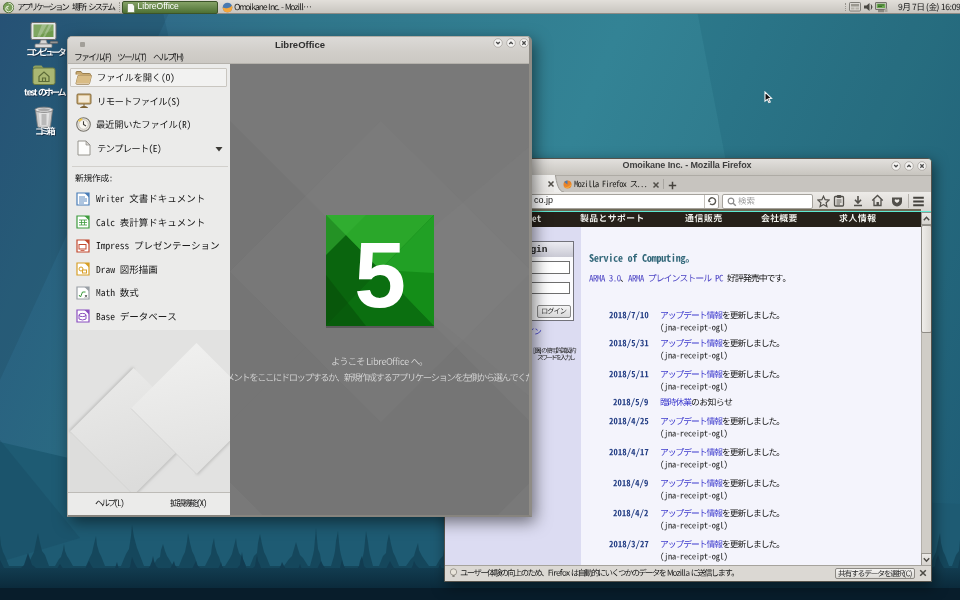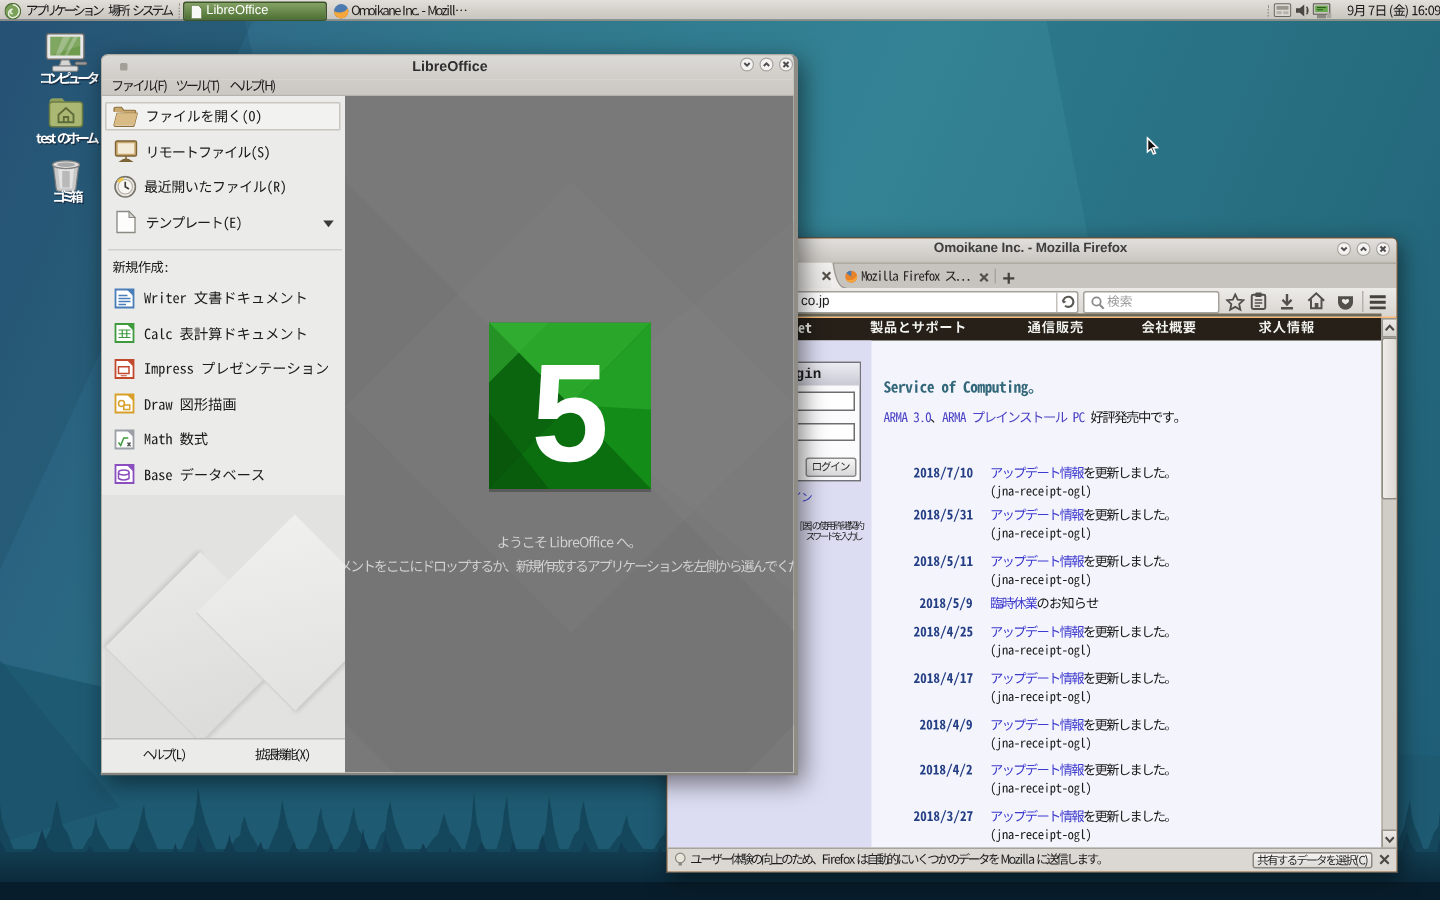--- a/index.html
+++ b/index.html
@@ -53,21 +53,21 @@
 <path d="M2.5 5 L4.5 21 q0.2 1.5 2 1.5 h9 q1.8 0 2 -1.5 L19.5 5 Z" fill="#c9c9c9" stroke="#7c7c7c" stroke-width="0.8"></path>
 <path d="M5.5 6 L7 20.5 h8 L16.5 6 Z" fill="#e9e9e9" opacity="0.75"></path>
 <rect x="8.5" y="9" width="5" height="11" fill="#b9b9b9"></rect>
 <ellipse cx="11" cy="4.8" rx="9" ry="2.6" fill="#dedede" stroke="#808080" stroke-width="0.9"></ellipse>
 <ellipse cx="11" cy="4.8" rx="6" ry="1.5" fill="#a8a8a8"></ellipse>
 </svg>
 <svg class="jt" style="left:35.2px;top:124.5px" width="20" height="12.2" viewBox="0 -9.5 20 12.2">
     <path fill="#1a3046" transform="translate(0.8,0.9)" d="M7.9 -7.8L7.2 -7.5C7.4 -7.2 7.7 -6.7 7.9 -6.3L8.7 -6.6C8.5 -6.9 8.2 -7.5 7.9 -7.8ZM1.1 -1.2L1.1 0.1C1.4 0 1.9 0 2.2 0L6.4 0L6.3 0.5L7.6 0.5C7.6 0.2 7.6 -0.3 7.6 -0.6L7.6 -5.2C7.6 -5.5 7.6 -5.9 7.6 -6.1C7.5 -6.1 7.1 -6 6.8 -6L6.8 -6L7.4 -6.3C7.3 -6.6 6.9 -7.2 6.7 -7.5L6 -7.2C6.2 -6.9 6.5 -6.4 6.7 -6L2.3 -6C2 -6 1.5 -6.1 1.2 -6.1L1.2 -4.9C1.4 -4.9 1.9 -4.9 2.3 -4.9L6.4 -4.9L6.4 -1.2L2.2 -1.2C1.8 -1.2 1.4 -1.2 1.1 -1.2ZM8.4 -7L8 -6C9.2 -5.8 11.8 -5.2 12.8 -4.9L13.3 -6C12.2 -6.4 9.6 -6.9 8.4 -7ZM8 -4.6L7.6 -3.5C8.9 -3.3 11.2 -2.8 12.3 -2.4L12.7 -3.5C11.6 -3.9 9.3 -4.4 8 -4.6ZM7.5 -2.1L7.1 -0.9C8.5 -0.7 11.4 -0.1 12.6 0.4L13.1 -0.7C11.8 -1.2 9.1 -1.8 7.5 -2.1ZM17.2 -2.4L18.9 -2.4L18.9 -1.8L17.2 -1.8ZM17.2 -3.2L17.2 -3.8L18.9 -3.8L18.9 -3.2ZM17.2 -1L18.9 -1L18.9 -0.4L17.2 -0.4ZM16.1 -4.7L16.1 0.8L17.2 0.8L17.2 0.4L18.9 0.4L18.9 0.7L20 0.7L20 -4.7ZM16.9 -7.7C16.7 -7.1 16.4 -6.5 16 -6.1L16 -6.9L14.1 -6.9C14.1 -7.1 14.2 -7.3 14.3 -7.5L13.3 -7.7C13 -6.8 12.5 -5.9 11.9 -5.4C12.1 -5.2 12.6 -5 12.8 -4.8C13.1 -5.1 13.3 -5.5 13.6 -6L13.7 -6C13.8 -5.7 14 -5.3 14.1 -5L13.6 -5L13.6 -4.2L12.2 -4.2L12.2 -3.2L13.4 -3.2C13.1 -2.3 12.4 -1.5 11.8 -1C12.1 -0.8 12.4 -0.4 12.5 -0.1C12.9 -0.5 13.3 -1.1 13.6 -1.6L13.6 0.8L14.7 0.8L14.7 -1.8C15 -1.5 15.2 -1.1 15.4 -0.9L16.1 -1.7C15.9 -1.9 15.1 -2.7 14.7 -3L14.7 -3.2L15.9 -3.2L15.9 -4.2L14.7 -4.2L14.7 -5L14.5 -5L15.1 -5.3C15 -5.5 14.9 -5.7 14.8 -6L16 -6C15.8 -5.8 15.7 -5.6 15.5 -5.5C15.8 -5.3 16.2 -5 16.4 -4.9C16.7 -5.2 17 -5.5 17.2 -5.9L17.6 -5.9C17.8 -5.6 18.1 -5.1 18.2 -4.9L19.2 -5.2C19.1 -5.4 18.9 -5.7 18.7 -5.9L20.3 -5.9L20.3 -6.8L17.7 -6.8C17.8 -7 17.9 -7.2 18 -7.5Z"></path>
     <path fill="#ffffff" d="M7.9 -7.8L7.2 -7.5C7.4 -7.2 7.7 -6.7 7.9 -6.3L8.7 -6.6C8.5 -6.9 8.2 -7.5 7.9 -7.8ZM1.1 -1.2L1.1 0.1C1.4 0 1.9 0 2.2 0L6.4 0L6.3 0.5L7.6 0.5C7.6 0.2 7.6 -0.3 7.6 -0.6L7.6 -5.2C7.6 -5.5 7.6 -5.9 7.6 -6.1C7.5 -6.1 7.1 -6 6.8 -6L6.8 -6L7.4 -6.3C7.3 -6.6 6.9 -7.2 6.7 -7.5L6 -7.2C6.2 -6.9 6.5 -6.4 6.7 -6L2.3 -6C2 -6 1.5 -6.1 1.2 -6.1L1.2 -4.9C1.4 -4.9 1.9 -4.9 2.3 -4.9L6.4 -4.9L6.4 -1.2L2.2 -1.2C1.8 -1.2 1.4 -1.2 1.1 -1.2ZM8.4 -7L8 -6C9.2 -5.8 11.8 -5.2 12.8 -4.9L13.3 -6C12.2 -6.4 9.6 -6.9 8.4 -7ZM8 -4.6L7.6 -3.5C8.9 -3.3 11.2 -2.8 12.3 -2.4L12.7 -3.5C11.6 -3.9 9.3 -4.4 8 -4.6ZM7.5 -2.1L7.1 -0.9C8.5 -0.7 11.4 -0.1 12.6 0.4L13.1 -0.7C11.8 -1.2 9.1 -1.8 7.5 -2.1ZM17.2 -2.4L18.9 -2.4L18.9 -1.8L17.2 -1.8ZM17.2 -3.2L17.2 -3.8L18.9 -3.8L18.9 -3.2ZM17.2 -1L18.9 -1L18.9 -0.4L17.2 -0.4ZM16.1 -4.7L16.1 0.8L17.2 0.8L17.2 0.4L18.9 0.4L18.9 0.7L20 0.7L20 -4.7ZM16.9 -7.7C16.7 -7.1 16.4 -6.5 16 -6.1L16 -6.9L14.1 -6.9C14.1 -7.1 14.2 -7.3 14.3 -7.5L13.3 -7.7C13 -6.8 12.5 -5.9 11.9 -5.4C12.1 -5.2 12.6 -5 12.8 -4.8C13.1 -5.1 13.3 -5.5 13.6 -6L13.7 -6C13.8 -5.7 14 -5.3 14.1 -5L13.6 -5L13.6 -4.2L12.2 -4.2L12.2 -3.2L13.4 -3.2C13.1 -2.3 12.4 -1.5 11.8 -1C12.1 -0.8 12.4 -0.4 12.5 -0.1C12.9 -0.5 13.3 -1.1 13.6 -1.6L13.6 0.8L14.7 0.8L14.7 -1.8C15 -1.5 15.2 -1.1 15.4 -0.9L16.1 -1.7C15.9 -1.9 15.1 -2.7 14.7 -3L14.7 -3.2L15.9 -3.2L15.9 -4.2L14.7 -4.2L14.7 -5L14.5 -5L15.1 -5.3C15 -5.5 14.9 -5.7 14.8 -6L16 -6C15.8 -5.8 15.7 -5.6 15.5 -5.5C15.8 -5.3 16.2 -5 16.4 -4.9C16.7 -5.2 17 -5.5 17.2 -5.9L17.6 -5.9C17.8 -5.6 18.1 -5.1 18.2 -4.9L19.2 -5.2C19.1 -5.4 18.9 -5.7 18.7 -5.9L20.3 -5.9L20.3 -6.8L17.7 -6.8C17.8 -7 17.9 -7.2 18 -7.5Z"></path>
   </svg>
-<div style="position:absolute;left:444px;top:157.5px;width:487.6px;height:424px;background:#fdba74;border:1px solid #56534c;border-radius:4px 4px 0 0;box-shadow:2px 4px 14px rgba(0,0,0,.5);overflow:hidden">
+<div style="position:absolute;left:444px;top:157.5px;width:487.6px;height:424px;background:#5eead4;border:1px solid #56534c;border-radius:4px 4px 0 0;box-shadow:2px 4px 14px rgba(0,0,0,.5);overflow:hidden">
 <div style="position:absolute;left:0px;top:0.0px;width:485.5px;height:17px;background:linear-gradient(#e2e0dd,#c8c5bf);border-bottom:1px solid #a9a6a0;"></div>
 <div style="position:absolute;font-family:&quot;Liberation Sans&quot;,sans-serif;font-size:9px;font-weight:bold;color:#3e3e3e;white-space:pre;line-height:9px;letter-spacing:-0.1px;left:242px;top:2.5px;transform:translateX(-50%);">Omoikane Inc. - Mozilla Firefox</div>
 <svg style="position:absolute;left:446.3px;top:2.5px;" width="10" height="10">
       <circle cx="5" cy="5" r="4.3" fill="#f4f3f1" stroke="#a8a5a0" stroke-width="0.8"></circle>
       <path d="M3.2 4 L5 5.8 L6.8 4" stroke="#4c4c4c" stroke-width="1.3" fill="none"></path>
     </svg>
 <svg style="position:absolute;left:459.4px;top:2.5px;" width="10" height="10">
       <circle cx="5" cy="5" r="4.3" fill="#f4f3f1" stroke="#a8a5a0" stroke-width="0.8"></circle>
       <path d="M3.2 6 L5 4.2 L6.8 6" stroke="#4c4c4c" stroke-width="1.3" fill="none"></path>
     </svg>

